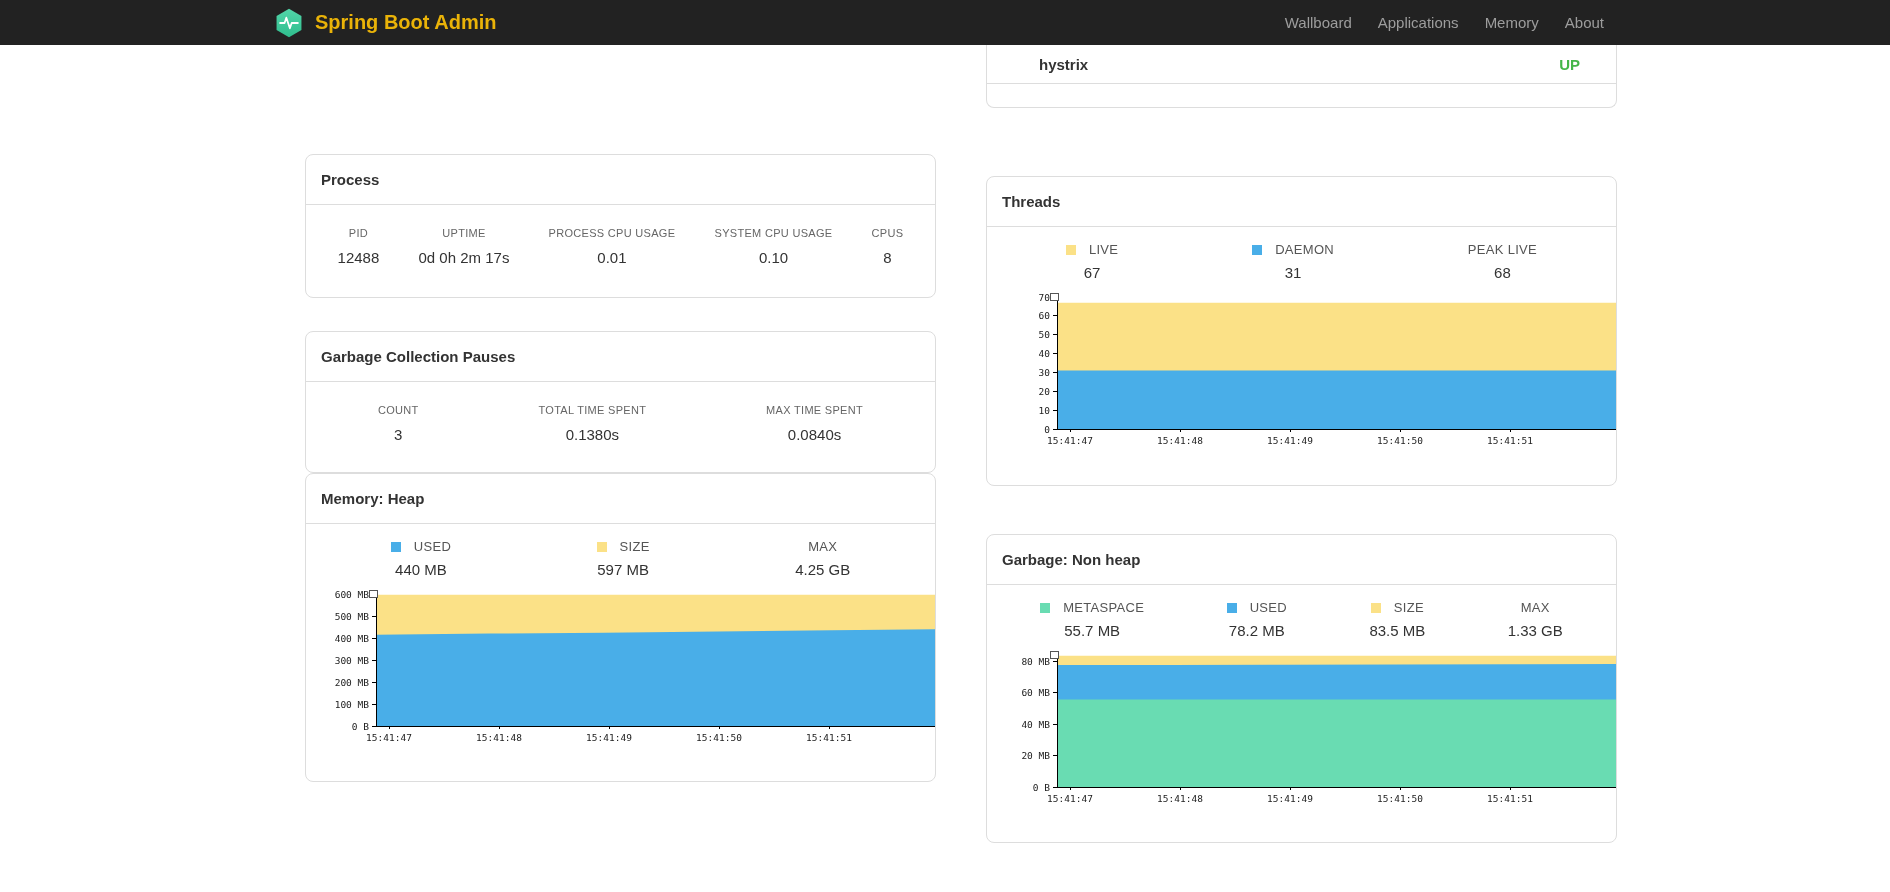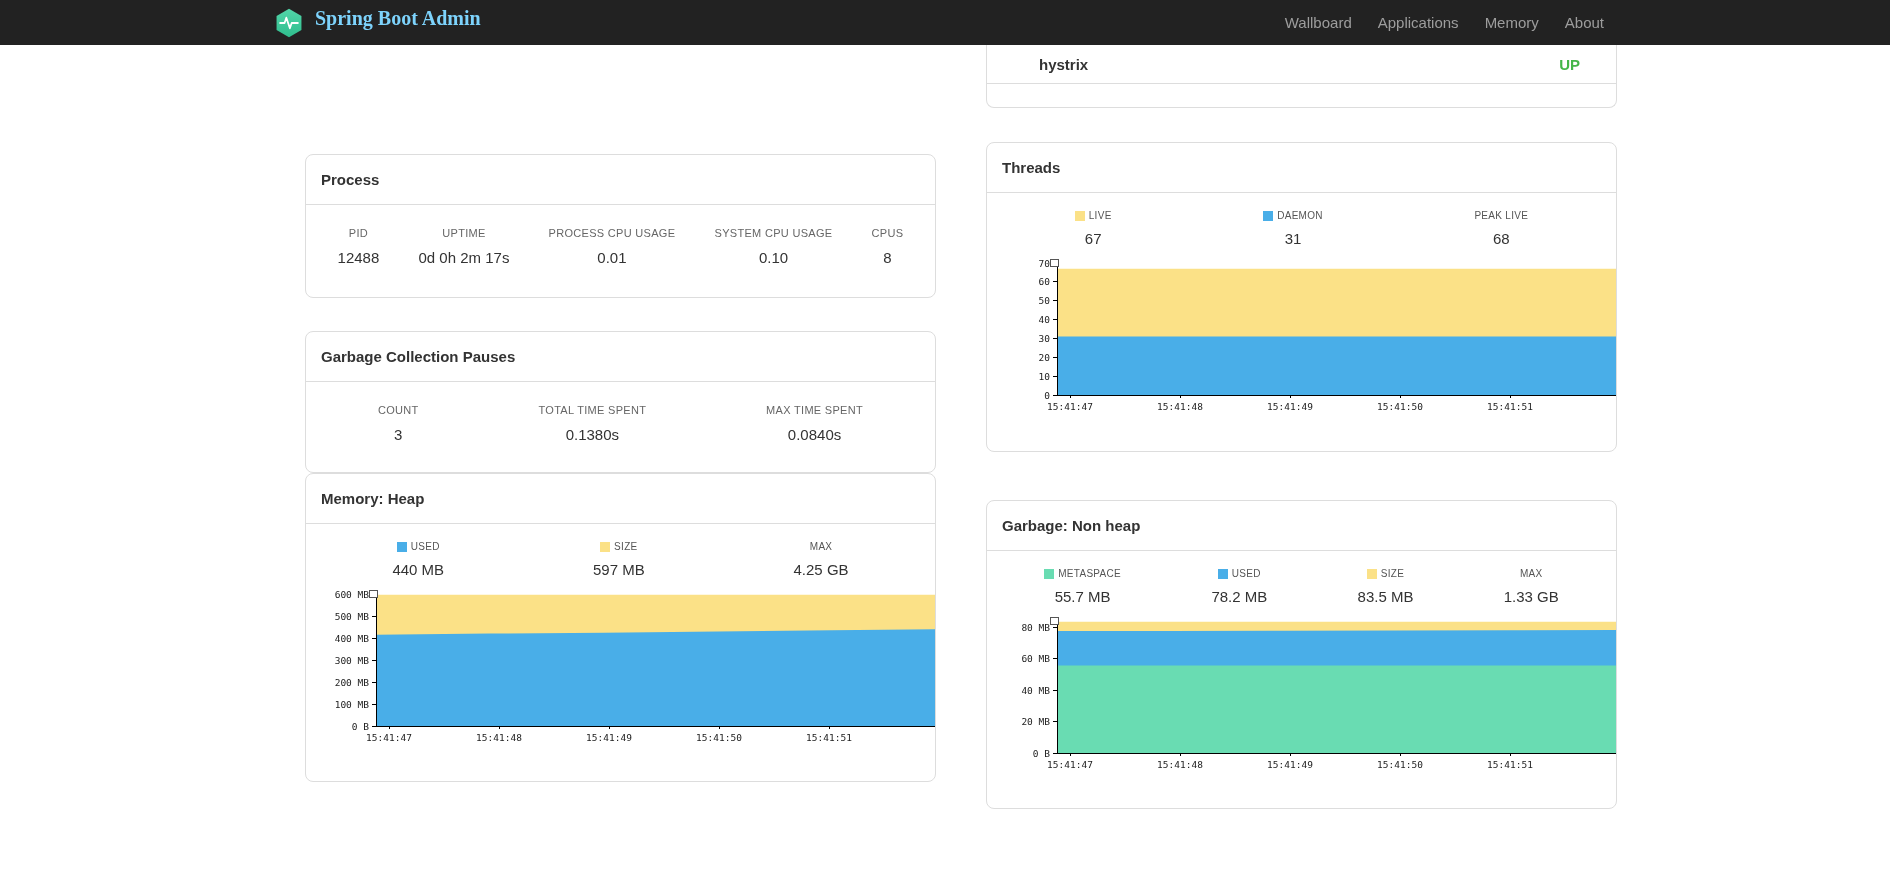--- a/index.html
+++ b/index.html
@@ -3,53 +3,53 @@
 <meta charset="utf-8">
 <style>
   * { box-sizing: border-box; }
   html,body { margin:0; padding:0; background:#fff; color:#333;
     font-family:"Liberation Sans", sans-serif; }
   .page { width:1890px; min-height:892px; background:#fff; overflow:hidden; }
 
   
   .navbar { height:45px; background:#222; }
   .nav-inner { width:1344px; height:45px; margin:0 auto; display:flex; align-items:center; }
-  .brand { display:flex; gap:10px; color:#7dd3fc; font-size:20px;
-    font-weight:bold; cursor:pointer;font-family:Liberation Serif, serif; }
+  .brand { display:flex; align-items:center; gap:10px; color:#eab308; font-size:20px;
+    font-weight:bold; cursor:pointer; }
   .brand svg { display:block; }
   .nav-links { margin-left:auto; display:flex; height:45px; align-items:center; }
   .nav-link { color:#9d9d9d; font-size:15px; padding:0 13px; text-decoration:none; cursor:pointer; }
 
   
   .content { width:1344px; margin:0 auto; display:grid; grid-template-columns:663px 663px;
     column-gap:18px; align-items:start; }
   .col { display:block;padding-left:32px; }
 
   
   .panel { border:1px solid #ddd; border-radius:8px; background:#fff; overflow:hidden; }
   .panel-heading { height:50px; padding:0 15px; display:flex; align-items:center;
     font-size:15px; font-weight:bold; color:#333; border-bottom:1px solid #ddd; }
 
   .panel-health { height:63px; border-top:none; border-top-left-radius:0; border-top-right-radius:0; }
   .health-row { display:flex; justify-content:space-between; align-items:center;
     padding:11px 36px 10px 52px; border-bottom:1px solid #ddd; font-size:15px; font-weight:bold; }
 
   .panel-process { height:144px; margin-top:109px; }
   .panel-gc      { height:142px; margin-top:33px; }
-  .panel-threads { height:310px; margin-top:34px; }
+  .panel-threads { height:310px; margin-top:68px; }
   .panel-heap    { height:309px; }
   .panel-nonheap { height:309px; margin-top:48px; }
 
   .stats-row { display:flex; justify-content:space-around; padding:22px 12px 0; text-align:center; }
   .stat-label { font-size:11px; color:#666; letter-spacing:.3px; line-height:13px; }
   .stat-value { font-size:15px; color:#333; margin-top:9px; }
 
   .legend-row { display:flex; justify-content:space-around; padding:16px 12px 0; text-align:center; }
-  .legend-label { display:flex; align-items:center; justify-content:center; gap:4px;
-    font-size:10px; color:#555; letter-spacing:.3px; line-height:13px; }
+  .legend-label { display:flex; align-items:center; justify-content:center; gap:13px;
+    font-size:13px; color:#555; letter-spacing:.3px; line-height:13px; }
   .legend-swatch { width:10px; height:10px; display:inline-block; }
   .legend-value { font-size:15px; color:#333; margin-top:8px; }
 
   .chart-wrap { padding:8px 0 0 15px; }
   svg.chart { display:block; }
   .axis-label { font-family:"DejaVu Sans Mono", monospace; font-size:9.5px; fill:#222; }
 </style>
 </head>
 <body>
 

